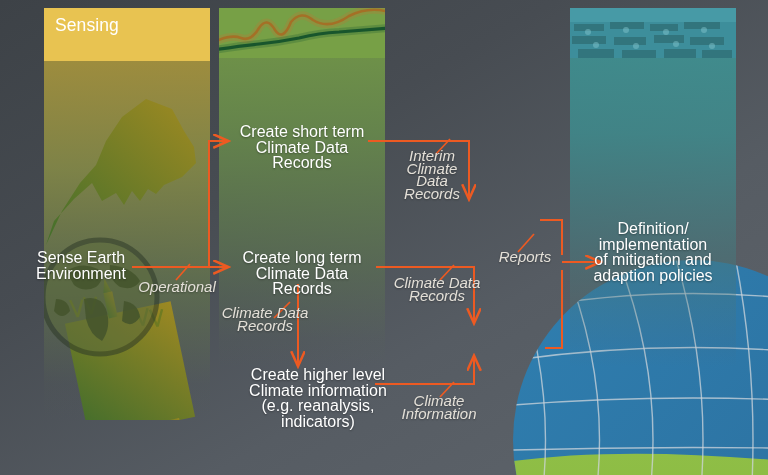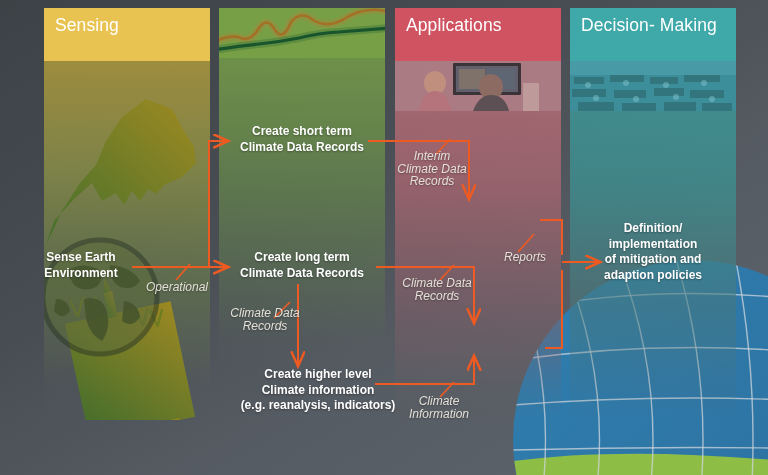--- a/index.html
+++ b/index.html
@@ -110,33 +110,33 @@
     background: linear-gradient(180deg,#b48089 0%,#9d6b77 100%);
   }
   .photo-conf {
     background: linear-gradient(180deg,#3f8fa0 0%,#417f85 100%);
   }
 
   
   .node {
     position: absolute;
     color: #ffffff;
-    font-size: 12px;
+    font-size: 16px;
     line-height: 15.5px;
     text-align: center;
-    font-weight: 700;
+    font-weight: 400;
     text-shadow: 0 1px 2px rgba(0,0,0,.35);
     white-space: pre-line;
   }
 
   
   .elabel {
     position: absolute;
     color: #e4e0d8;
-    font-size: 12px;
+    font-size: 15px;
     line-height: 12.6px;
     font-style: italic;
     text-align: center;
     white-space: pre-line;
     text-shadow: 0 1px 2px rgba(0,0,0,.3);
   }
 
   #flow-svg {
     position: absolute;
     left: 0; top: 0;
@@ -240,43 +240,22 @@
             <path d="M -5 34 Q 12 26 22 30 Q 32 34 40 20 Q 48 8 56 22 Q 64 34 72 14 Q 82 2 94 12 Q 110 22 130 8 Q 150 -2 170 4" stroke="#b87a35" stroke-width="8" opacity=".30"></path>
             <path d="M -5 34 Q 12 26 22 30 Q 32 34 40 20 Q 48 8 56 22 Q 64 34 72 14 Q 82 2 94 12 Q 110 22 130 8 Q 150 -2 170 4" stroke="#a86a22" stroke-width="2.6" opacity=".85"></path>
             <path d="M -5 42 Q 20 38 40 36 Q 60 34 80 30 Q 100 25 120 24 Q 145 22 170 20" stroke="#1f5c33" stroke-width="8" opacity=".28"></path>
             <path d="M -5 42 Q 20 38 40 36 Q 60 34 80 30 Q 100 25 120 24 Q 145 22 170 20" stroke="#14522b" stroke-width="3.2" opacity=".95"></path>
           </g>
         </svg>
       </div>
     </div>
   </div>
 
-  <div class="col" id="col-apps">
-    <div class="col-head">Applications</div>
-    <div class="col-body">
-      <div class="col-photo photo-meeting">
-        <svg width="166" height="50" viewBox="0 0 166 50" style="display:block">
-          <rect width="166" height="50" fill="#ab7b84"></rect>
-          <rect x="58" y="2" width="68" height="32" rx="1" fill="#3a3338"></rect>
-          <rect x="61" y="5" width="62" height="26" fill="#6d6b7a" opacity=".8"></rect>
-          <rect x="64" y="8" width="26" height="20" fill="#8a7a6a" opacity=".7"></rect>
-          <rect x="92" y="8" width="28" height="20" fill="#5d6a78" opacity=".7"></rect>
-          <ellipse cx="40" cy="22" rx="11" ry="12" fill="#c08f7e"></ellipse>
-          <path d="M 24 50 Q 28 30 40 30 Q 52 30 56 50 Z" fill="#b5737c"></path>
-          <ellipse cx="96" cy="26" rx="12" ry="13" fill="#8c6b63"></ellipse>
-          <path d="M 78 50 Q 84 34 96 34 Q 110 34 114 50 Z" fill="#5c5055"></path>
-          <rect x="128" y="22" width="16" height="28" fill="#c6a9a4" opacity=".7"></rect>
-        </svg>
-      </div>
-    </div>
-  </div>
 
   <div class="col" id="col-dm">
-    <div class="col-head">Decision-
-Making</div>
     <div class="col-body">
       <div class="col-photo photo-conf">
         <svg width="166" height="50" viewBox="0 0 166 50" style="display:block">
           <rect width="166" height="50" fill="#3d8e9b"></rect>
           <rect x="0" y="0" width="166" height="14" fill="#4fa2ad" opacity=".6"></rect>
           <g fill="#2f6d73" opacity=".75">
             <rect x="4" y="16" width="30" height="7"></rect>
               <rect x="40" y="14" width="34" height="7"></rect>
             <rect x="80" y="16" width="28" height="7"></rect>
               <rect x="114" y="14" width="36" height="7"></rect>

